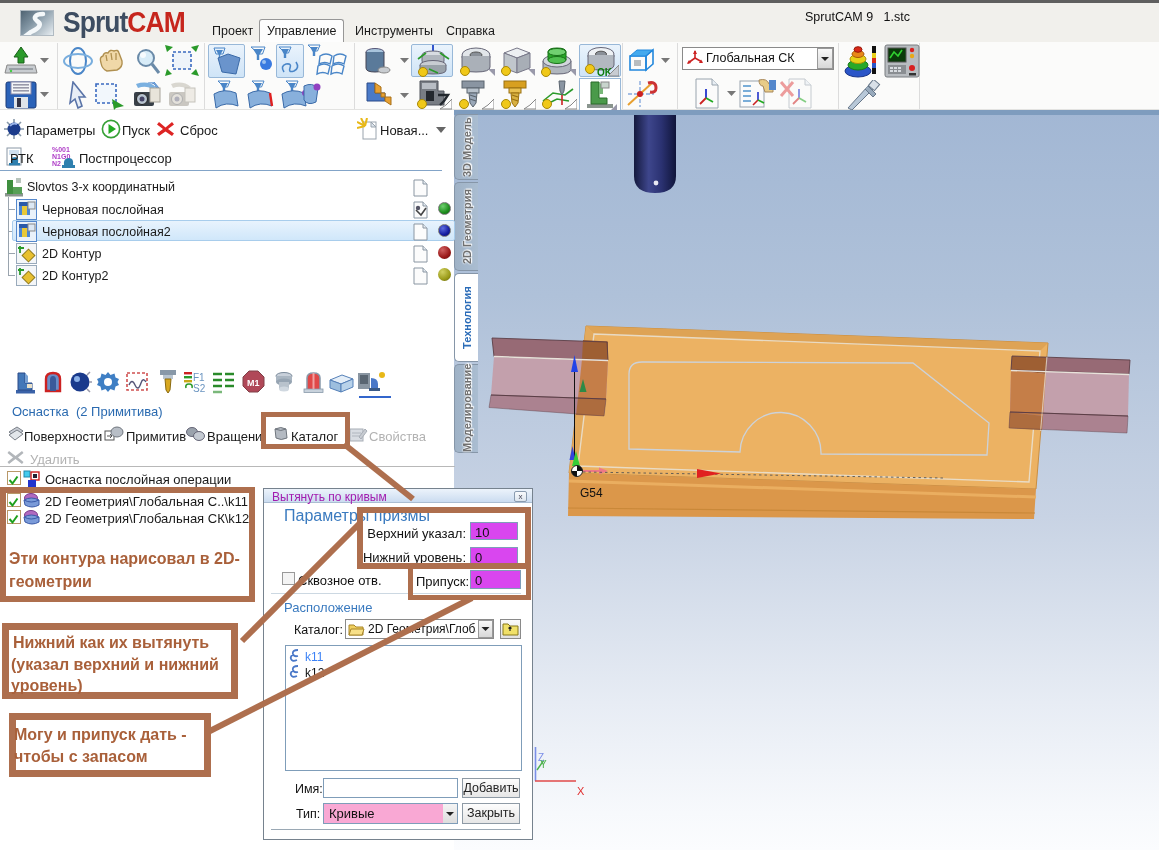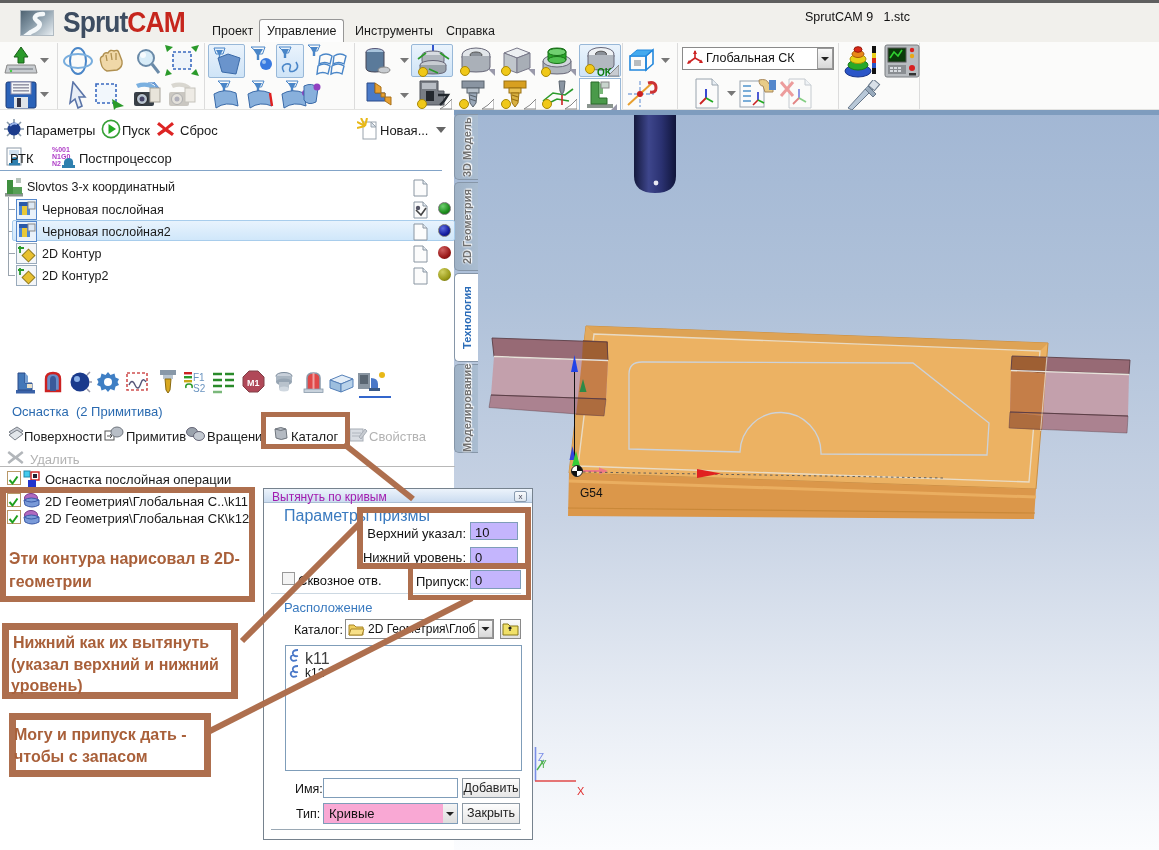--- a/index.html
+++ b/index.html
@@ -7,21 +7,21 @@
 .ab{position:absolute}
 .t13{font-size:13px;color:#1a1a1a;white-space:nowrap}
 .t12{font-size:12.5px;color:#1a1a1a;white-space:nowrap}
 .gray{color:#b2b2b2}
 .sep{position:absolute;top:43px;height:66px;width:1px;background:#dcdcdc}
 .hl{background:linear-gradient(#eaf3fc,#cfe4f7);border:1px solid #98b8d8;border-radius:2px}
 .ann{position:absolute;border:5px solid #ae6f4e}
 .anntxt{position:absolute;color:#a9603a;font-weight:bold;font-size:16px;white-space:nowrap}
 .vtab{position:absolute;left:454px;width:24px;background:linear-gradient(90deg,#9fb2c6,#aabdd1);border:1px solid #8696a8;border-right:none;border-radius:5px 0 0 5px}
 .vtab span{position:absolute;left:3px;top:0;bottom:0;width:18px;writing-mode:vertical-rl;transform:rotate(180deg);font-size:11px;font-weight:bold;color:#707070;text-align:center;text-shadow:0 0 2px #fff,0 0 2px #fff,1px 1px 1px #fff;line-height:18px}
-.fld{position:absolute;border:1px solid #7f9db9;background:#c4b5fd;font-size:13px;color:#111;padding:2px 8px 0 4px}
+.fld{position:absolute;border:1px solid #7f9db9;background:#d946ef;font-size:13px;color:#111;padding:2px 8px 0 4px}
 .btn{position:absolute;background:linear-gradient(#fdfdfd,#e6e6e6);border:1px solid #8e9aa5;font-size:12.5px;color:#222;text-align:center}
 </style></head>
 <body>
 
 <div class="ab" style="left:0;top:0;width:1159px;height:42px;background:#f1f0ec"></div>
 <div class="ab" style="left:0;top:0;width:1159px;height:3px;background:#5f5f5f"></div>
 <div class="ab" style="left:20px;top:10px;width:34px;height:26px;background:linear-gradient(135deg,#4e6272 0%,#8195a3 40%,#e8eef2 100%);border:1px solid #b0bac2">
 <svg width="32" height="24" viewBox="0 0 32 24">
       <path d="M22 3 C14 3 12 7 16 10 C21 13 19 17 10 21 L2 27" stroke="#f4f8fa" stroke-width="4.5" fill="none" stroke-linecap="round"></path>
     </svg>
@@ -769,21 +769,21 @@
         <polygon points="2.5,6 10.5,6 6.5,10" fill="#222"></polygon>
       </svg></div>
 <div class="ab" style="left:236px;top:130px;width:21px;height:20px;background:linear-gradient(#fafafa,#e0e0e0);border:1px solid #8a8a8a"><svg width="19" height="18" viewBox="0 0 19 18">
         <path d="M2 4 L7 4 L9 6 L17 6 L17 15 L2 15 Z" fill="#f0e068" stroke="#887818"></path>
         <path d="M9 11 L9 7 M7.5 8.5 L9 7 L10.5 8.5" stroke="#222" fill="none" stroke-width="1.2"></path>
       </svg></div>
 <div class="ab" style="left:21px;top:156px;width:237px;height:126px;background:#fff;border:1px solid #7f9db9"></div>
 <svg class="ab" style="left:25px;top:160px" width="13" height="13" viewBox="0 0 13 13">
       <path d="M9 1 Q3 1 4 5 Q5 8 9 7 M4 6 Q1 7 2 10 Q3 13 8 11" stroke="#4a78c8" stroke-width="1.8" fill="none"></path>
     </svg>
-<div class="ab" style="left:41px;top:161px;font-size:16px;color:#404040">k11</div>
+<div class="ab" style="left:41px;top:161px;font-size:12px;color:#3b82f6">k11</div>
 <svg class="ab" style="left:25px;top:176px" width="13" height="13" viewBox="0 0 13 13">
       <path d="M9 1 Q3 1 4 5 Q5 8 9 7 M4 6 Q1 7 2 10 Q3 13 8 11" stroke="#4a78c8" stroke-width="1.8" fill="none"></path>
     </svg>
 <div class="ab" style="left:41px;top:177px;font-size:12px;color:#111">k12</div>
 <div class="ab" style="left:31px;top:293px;font-size:12.5px;color:#111">Имя:</div>
 <div class="ab" style="left:59px;top:289px;width:135px;height:20px;background:#fff;border:1px solid #7f9db9"></div>
 <div class="btn" style="left:198px;top:289px;width:58px;height:20px;line-height:18px">Добавить</div>
 <div class="ab" style="left:32px;top:318px;font-size:12.5px;color:#111">Тип:</div>
 <div class="ab" style="left:59px;top:314px;width:135px;height:21px;background:#f9a8d4;border:1px solid #7f9db9;font-size:13px;color:#111;padding:2px 0 0 5px">Кривые</div>
 <div class="ab" style="left:179px;top:315px;width:14px;height:19px;background:linear-gradient(#f4f4f4,#ddd)"><svg width="14" height="19">

